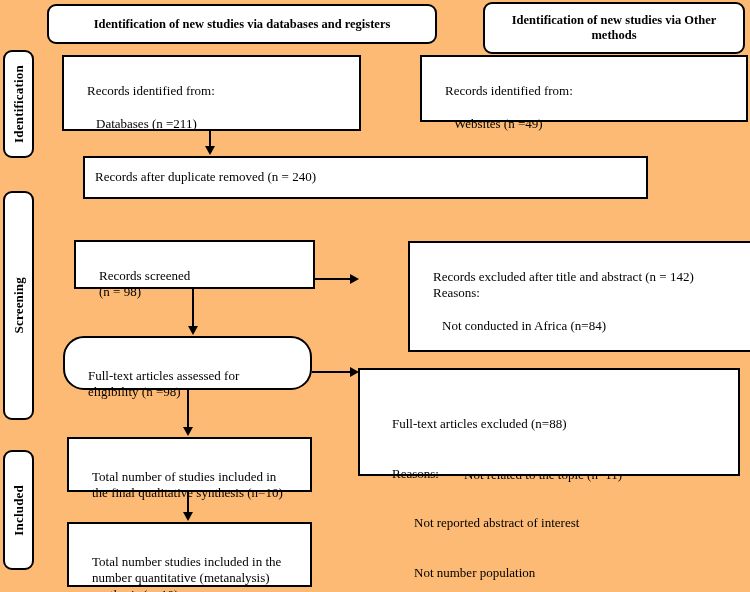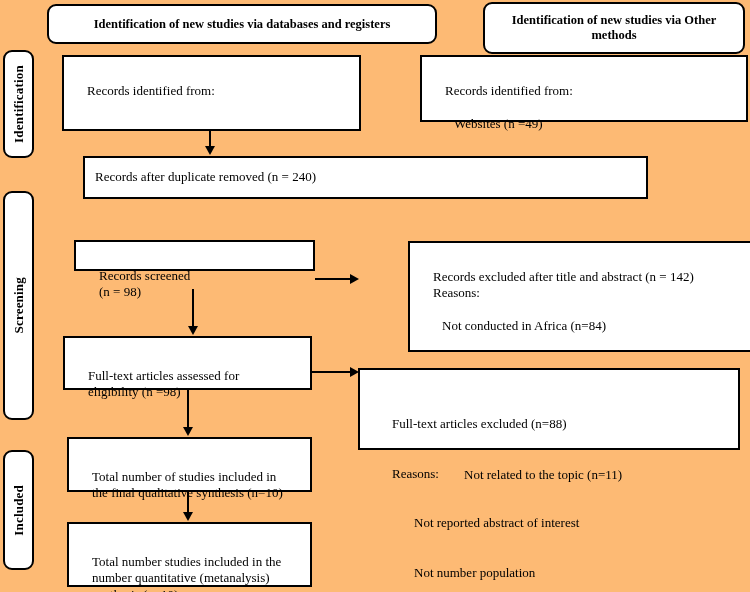--- a/index.html
+++ b/index.html
@@ -124,63 +124,64 @@
   <div class="stage" style="left:3px; top:191px; width:31px; height:229px;">
     <span>Screening</span>
   </div>
 
   <div class="stage" style="left:3px; top:450px; width:31px; height:120px;">
     <span>Included</span>
   </div>
 
   <div class="box" style="left:62px; top:55px; width:299px; height:76px;">
     <span>Records identified from:</span>
+    <span class="indent1">Databases (n =211)</span>
   </div>
 
   <div class="box" style="left:420px; top:55px; width:328px; height:67px;">
     <span>Records identified from:</span>
     <span class="indent1">Websites (n =49)</span>
   </div>
 
   <div class="vline" style="left:209px; top:131px; height:16px;"></div>
   <div class="arrow-down" style="left:205px; top:146px;"></div>
 
   <div class="box pad-center" style="left:83px; top:156px; width:565px; height:43px;">
     <span>Records after duplicate removed (n = 240)</span>
   </div>
 
-  <div class="box" style="left:74px; top:240px; width:241px; height:31px;">
+  <div class="box" style="left:74px; top:240px; width:241px; height:49px;">
     <span>Records screened</span>
     <span>(n = 98)</span>
   </div>
 
   <div class="hline" style="left:315px; top:278px; width:40px;"></div>
   <div class="arrow-right" style="left:350px; top:274px;"></div>
 
   <div class="box" style="left:360px; top:241px; width:380px; height:111px;margin-left:48px;">
     <span>Records excluded after title and abstract (n = 142)</span>
     <span>Reasons:</span>
     <span class="indent1">Not conducted in Africa (n=84)</span>
     <span class="indent1">Review (n=33)</span>
     <span class="indent1">Editorial (n=25)</span>
     <span class="indent2">Not related to the topic (n=11)</span>
   </div>
 
   <div class="vline" style="left:192px; top:289px; height:38px;"></div>
   <div class="arrow-down" style="left:188px; top:326px;"></div>
 
-  <div class="box pad-mid" style="left:63px; top:336px; width:249px; height:54px;">
+  <div class="box pad-mid" style="left:63px; top:336px; width:249px; height:54px;border-radius:21px;">
     <span>Full-text articles assessed for</span>
     <span>eligibility (n =98)</span>
   </div>
 
   <div class="hline" style="left:312px; top:371px; width:43px;"></div>
   <div class="arrow-right" style="left:350px; top:367px;"></div>
 
-  <div class="box pad-mid" style="left:358px; top:368px; width:382px; height:82px;">
+  <div class="box pad-mid" style="left:358px; top:368px; width:382px; height:108px;">
     <span class="indent1">Full-text articles excluded (n=88)</span>
     <span class="indent1">Reasons:</span>
     <span class="indent2">Not reported abstract of interest</span>
     <span class="indent2">Not number population</span>
   </div>
 
   <div class="vline" style="left:187px; top:390px; height:38px;"></div>
   <div class="arrow-down" style="left:183px; top:427px;"></div>
 
   <div class="box pad-mid" style="left:67px; top:437px; width:245px; height:55px;">

